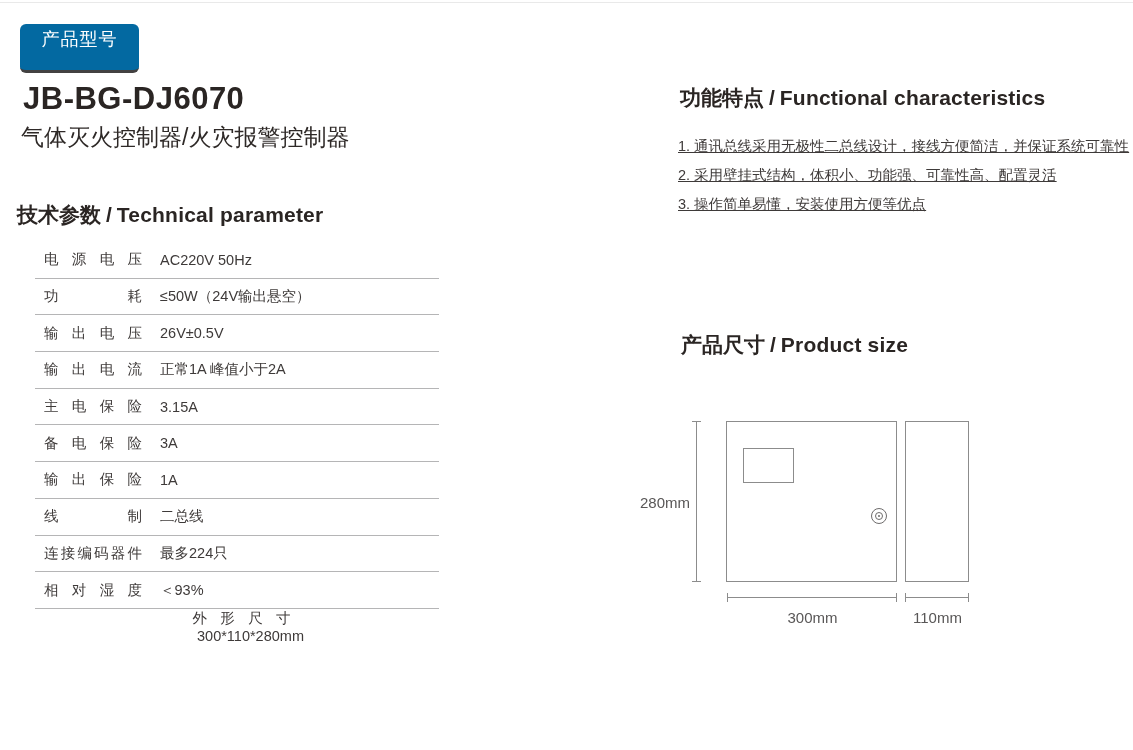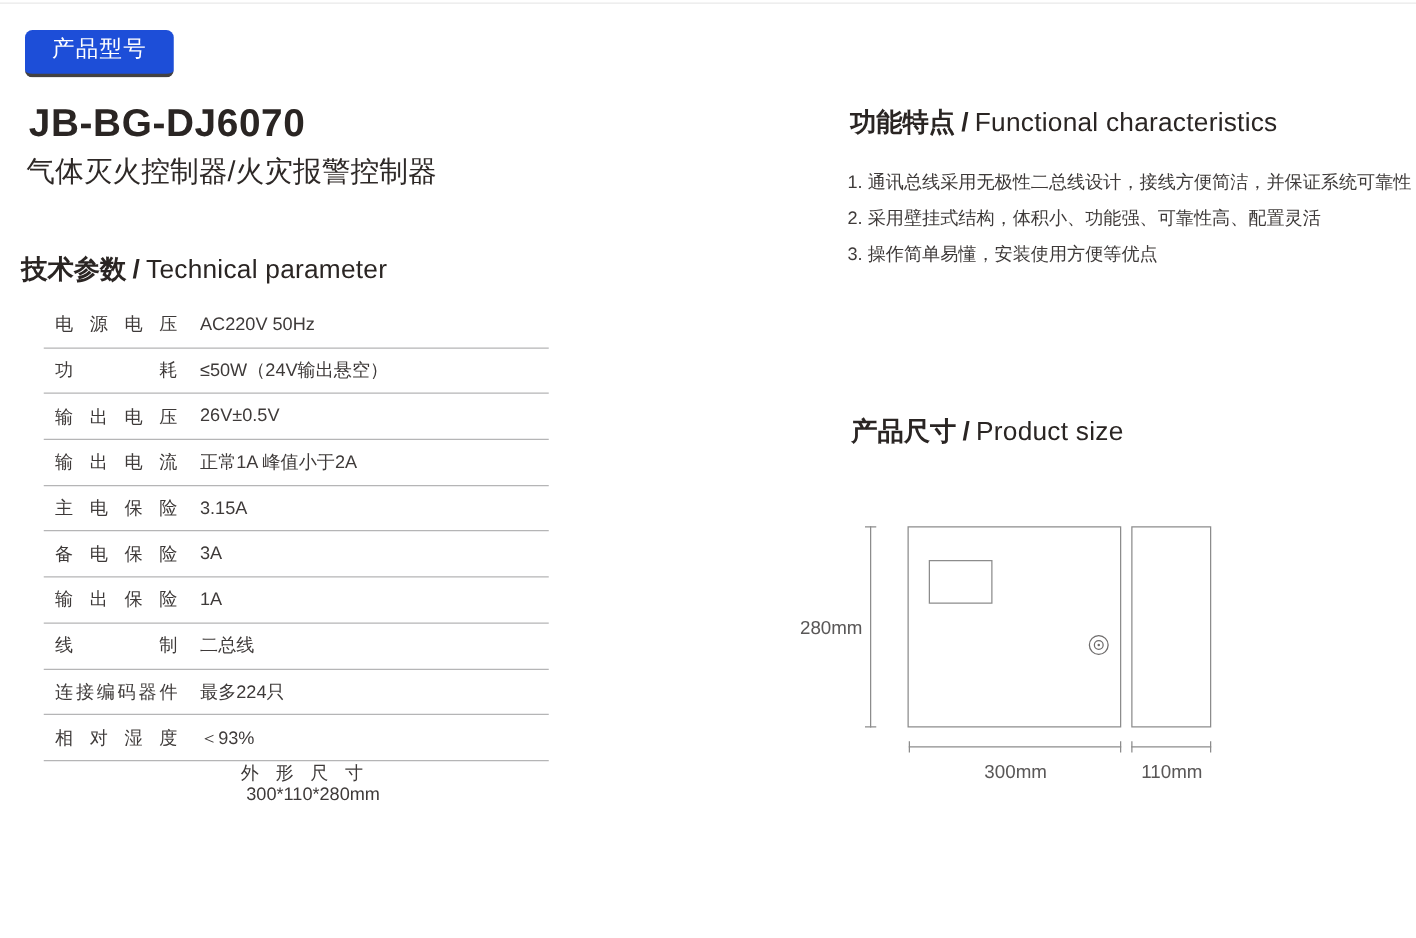--- a/index.html
+++ b/index.html
@@ -18,22 +18,22 @@
   .top-rule {
     position: absolute;
     left: 0; right: 0; top: 2px;
     height: 1px;
     background: #e9e9e9;
   }
   
   .badge {
     position: absolute;
     left: 20px; top: 24px;
-    width: 119px; height: 38px;
-    background: #1d4ed8;
+    width: 119px; height: 49px;
+    background: #0369a1;
     border-bottom: 3px solid #434141;
     border-radius: 6px;
     color: #ffffff;
     font-size: 18px;
     font-weight: 500;
     text-align: center;
     line-height: 31px;
     letter-spacing: 1px;
   }
   
@@ -54,21 +54,21 @@
   }
   
   .section-heading {
     position: absolute;
     font-size: 21px;
     color: #2a2523;
     white-space: nowrap;
   }
   .section-heading .zh { font-weight: 700; margin-top: 20px; }
   .section-heading .sep { font-weight: 700; margin: 0 5px; }
-  .section-heading .en { font-weight: 400; letter-spacing: 0.2px; }
+  .section-heading .en { font-weight: 700; letter-spacing: 0.2px; }
   .heading-tech { left: 17px; top: 201px; }
   .heading-features { left: 680px; top: 84px; }
   .heading-size { left: 681px; top: 331px; }
   
   .tech-table {
     position: absolute;
     left: 35px; top: 242px;
     width: 404px;
   }
   .t-row {
@@ -91,21 +91,21 @@
   }
   .t-value { margin-left: 18px; white-space: nowrap; }
   
   .feature-list {
     position: absolute;
     left: 678px; top: 132px;
     width: 455px;
     font-size: 14.5px;
     color: #3e3a39;
   }
-  .feature-item { line-height: 29px; white-space: nowrap; }
+  .feature-item { line-height: 29px; white-space: nowrap; text-decoration: underline; }
   
   .diagram { position: absolute; left: 0; top: 0; }
   .dline { position: absolute; background: #8c8c8c; }
   .drect { position: absolute; border: 1px solid #8c8c8c; background: #ffffff; }
   .dim-label {
     position: absolute;
     font-size: 15px;
     color: #595757;
     white-space: nowrap;
   }

